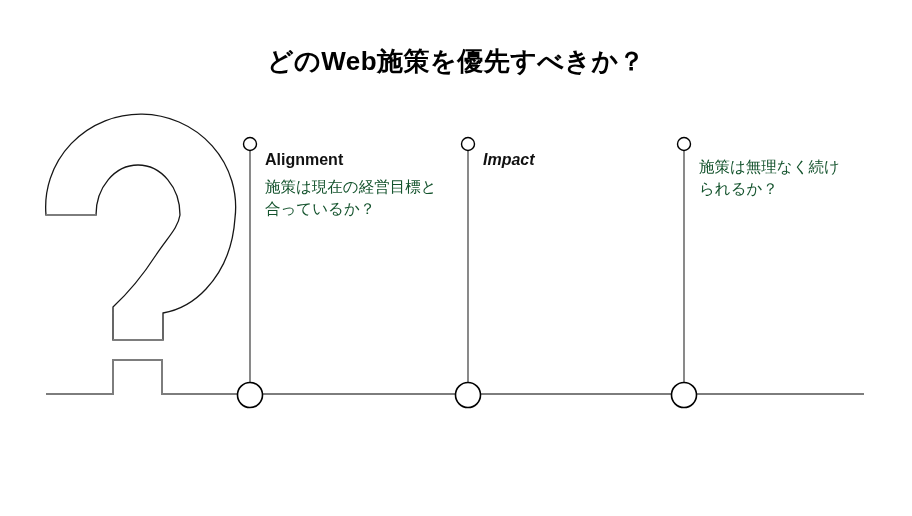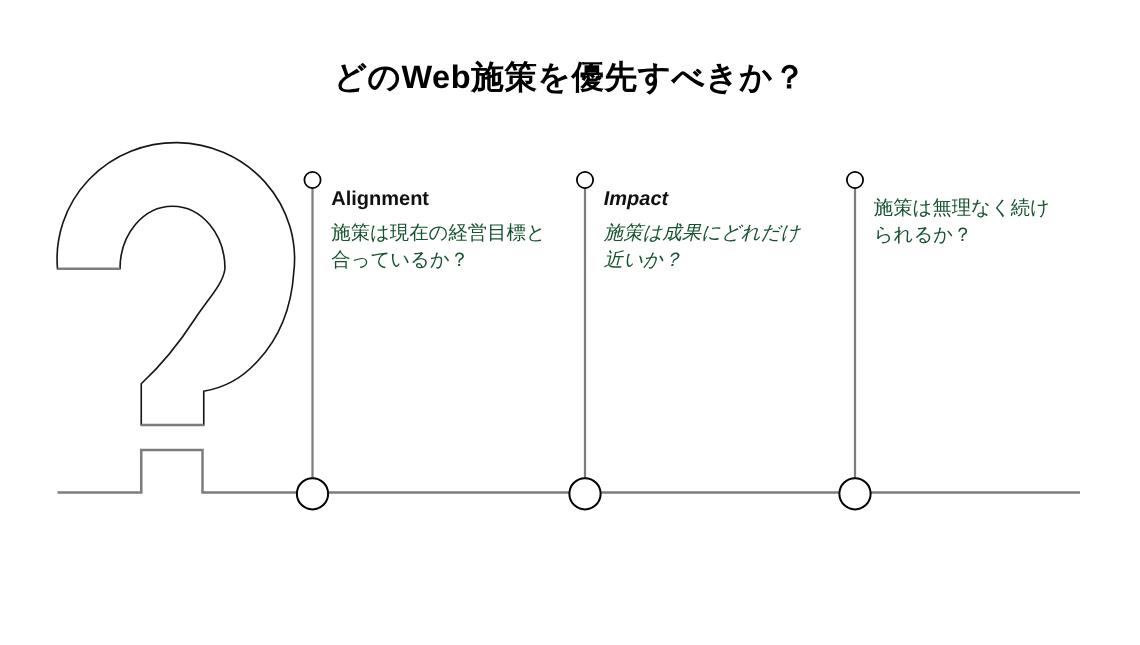--- a/index.html
+++ b/index.html
@@ -95,22 +95,20 @@
   </svg>
 
   <div class="column col-1">
     <div class="col-label">Alignment</div>
     <div class="col-desc">施策は現在の経営目標と
 合っているか？</div>
   </div>
 
   <div class="column col-2">
     <div class="col-label">Impact</div>
-    <div class="col-desc">施策は成果にどれだけ
-近いか？</div>
   </div>
 
   <div class="column col-3">
     <div class="col-desc">施策は無理なく続け
 られるか？</div>
   </div>
 
 </div>
 
 </body></html>

